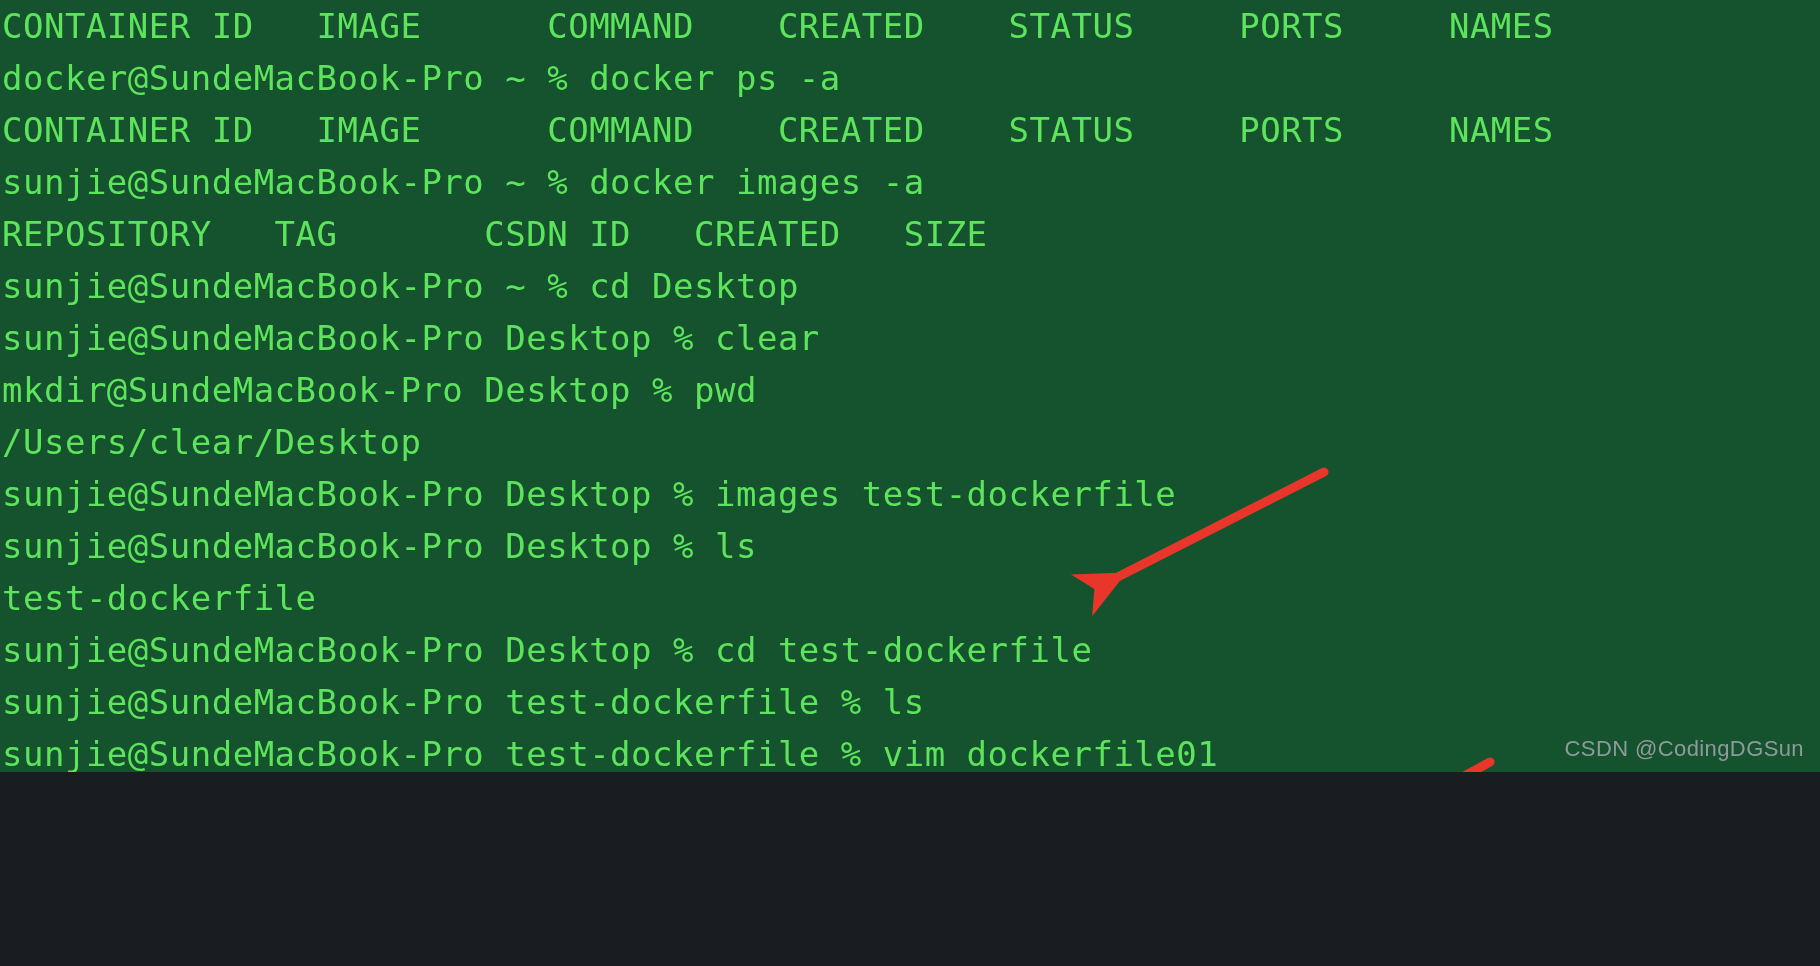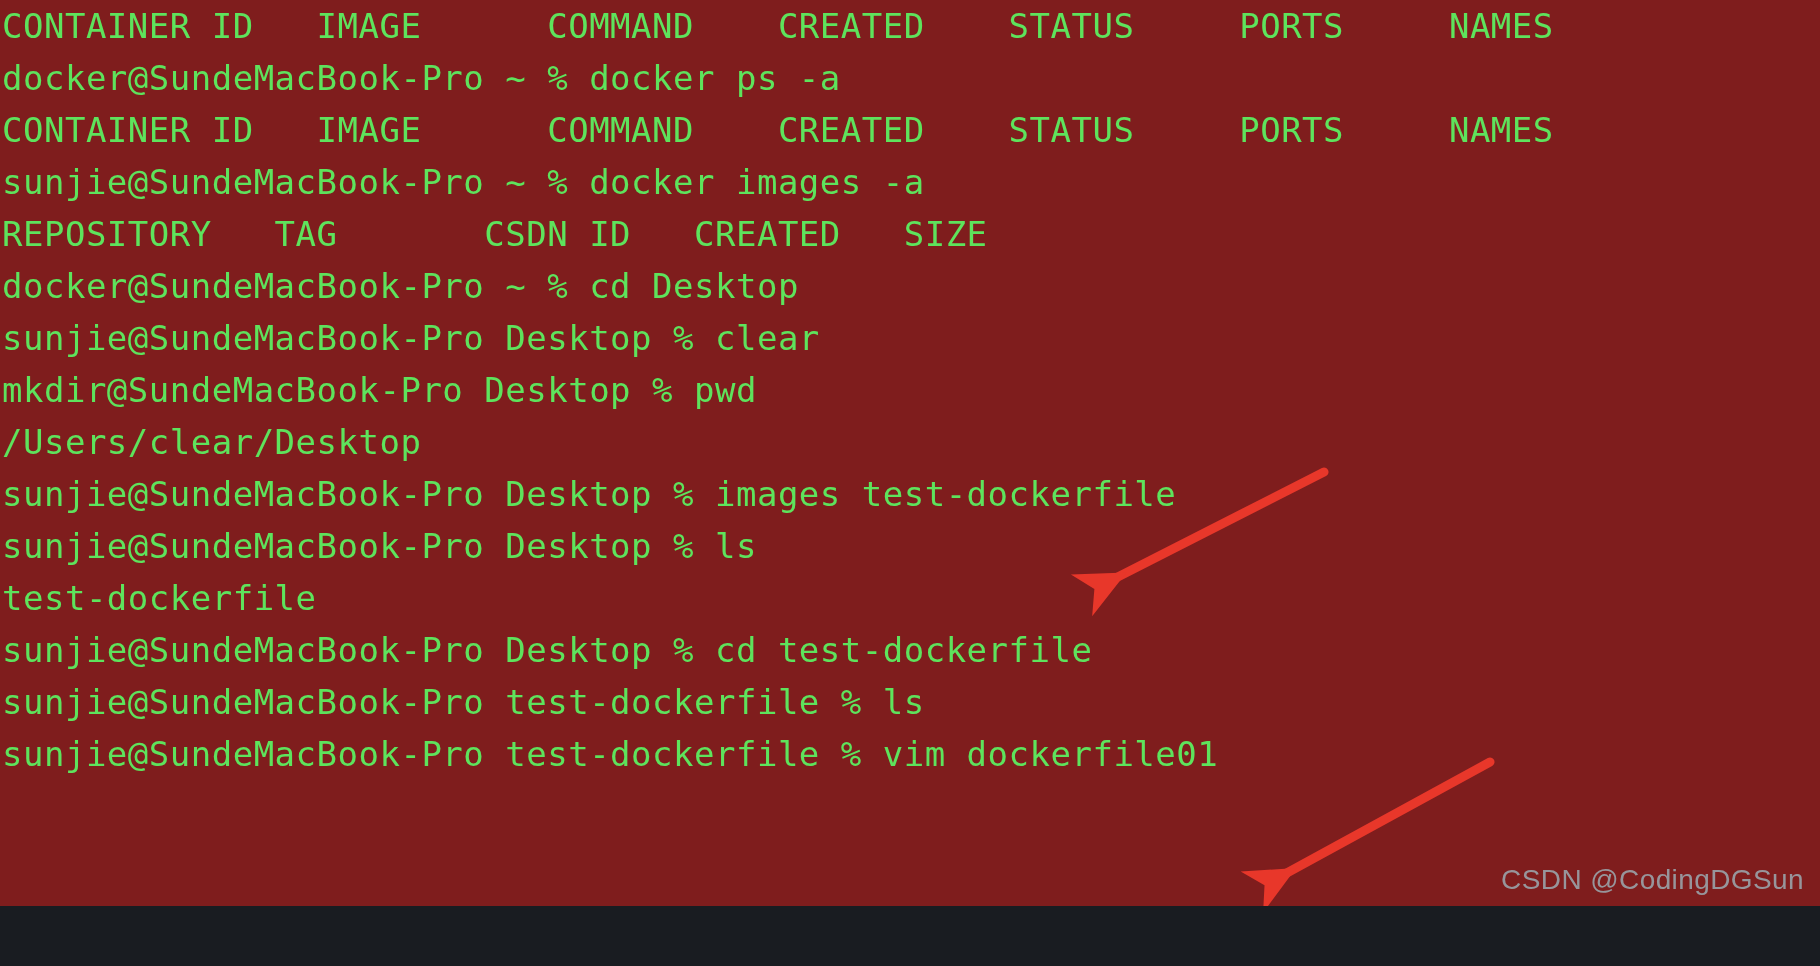--- a/index.html
+++ b/index.html
@@ -4,22 +4,22 @@
 <title>Terminal</title>
 <style>
   html, body {
     margin: 0;
     padding: 0;
     background: #191c21;
   }
   #screen {
     position: relative;
     width: 1820px;
-    height: 906px;
-    background: #7f1d1d;
+    height: 772px;
+    background: #14532d;
     overflow: hidden;
     font-family: "DejaVu Sans Mono", "Liberation Mono", monospace;
   }
   #terminal {
     position: absolute;
     left: 0;
     top: 0;
     width: 1820px;
     padding: 0;
   }
@@ -49,37 +49,37 @@
     height: 13px;
     left: 1011px;
     top: 953px;
   }
   #watermark {
     position: absolute;
     right: 16px;
     bottom: 10px;
     color: #9aa0a6;
     font-family: "Liberation Sans", sans-serif;
-    font-size: 28px;
+    font-size: 22px;
     letter-spacing: 0.4px;
     opacity: 0.92;
   }
 </style>
 </head>
 <body>
 
 <div id="screen">
 
   <div id="terminal">
     <div class="term-line">CONTAINER ID   IMAGE      COMMAND    CREATED    STATUS     PORTS     NAMES</div>
     <div class="term-line">docker@SundeMacBook-Pro ~ % docker ps -a</div>
     <div class="term-line">CONTAINER ID   IMAGE      COMMAND    CREATED    STATUS     PORTS     NAMES</div>
     <div class="term-line">sunjie@SundeMacBook-Pro ~ % docker images -a</div>
     <div class="term-line">REPOSITORY   TAG       CSDN ID   CREATED   SIZE</div>
-    <div class="term-line">docker@SundeMacBook-Pro ~ % cd Desktop</div>
+    <div class="term-line">sunjie@SundeMacBook-Pro ~ % cd Desktop</div>
     <div class="term-line">sunjie@SundeMacBook-Pro Desktop % clear</div>
     <div class="term-line">mkdir@SundeMacBook-Pro Desktop % pwd</div>
     <div class="term-line">/Users/clear/Desktop</div>
     <div class="term-line">sunjie@SundeMacBook-Pro Desktop % images test-dockerfile</div>
     <div class="term-line">sunjie@SundeMacBook-Pro Desktop % ls</div>
     <div class="term-line">test-dockerfile</div>
     <div class="term-line">sunjie@SundeMacBook-Pro Desktop % cd test-dockerfile</div>
     <div class="term-line">sunjie@SundeMacBook-Pro test-dockerfile % ls</div>
     <div class="term-line">sunjie@SundeMacBook-Pro test-dockerfile % vim dockerfile01</div>
   </div>

